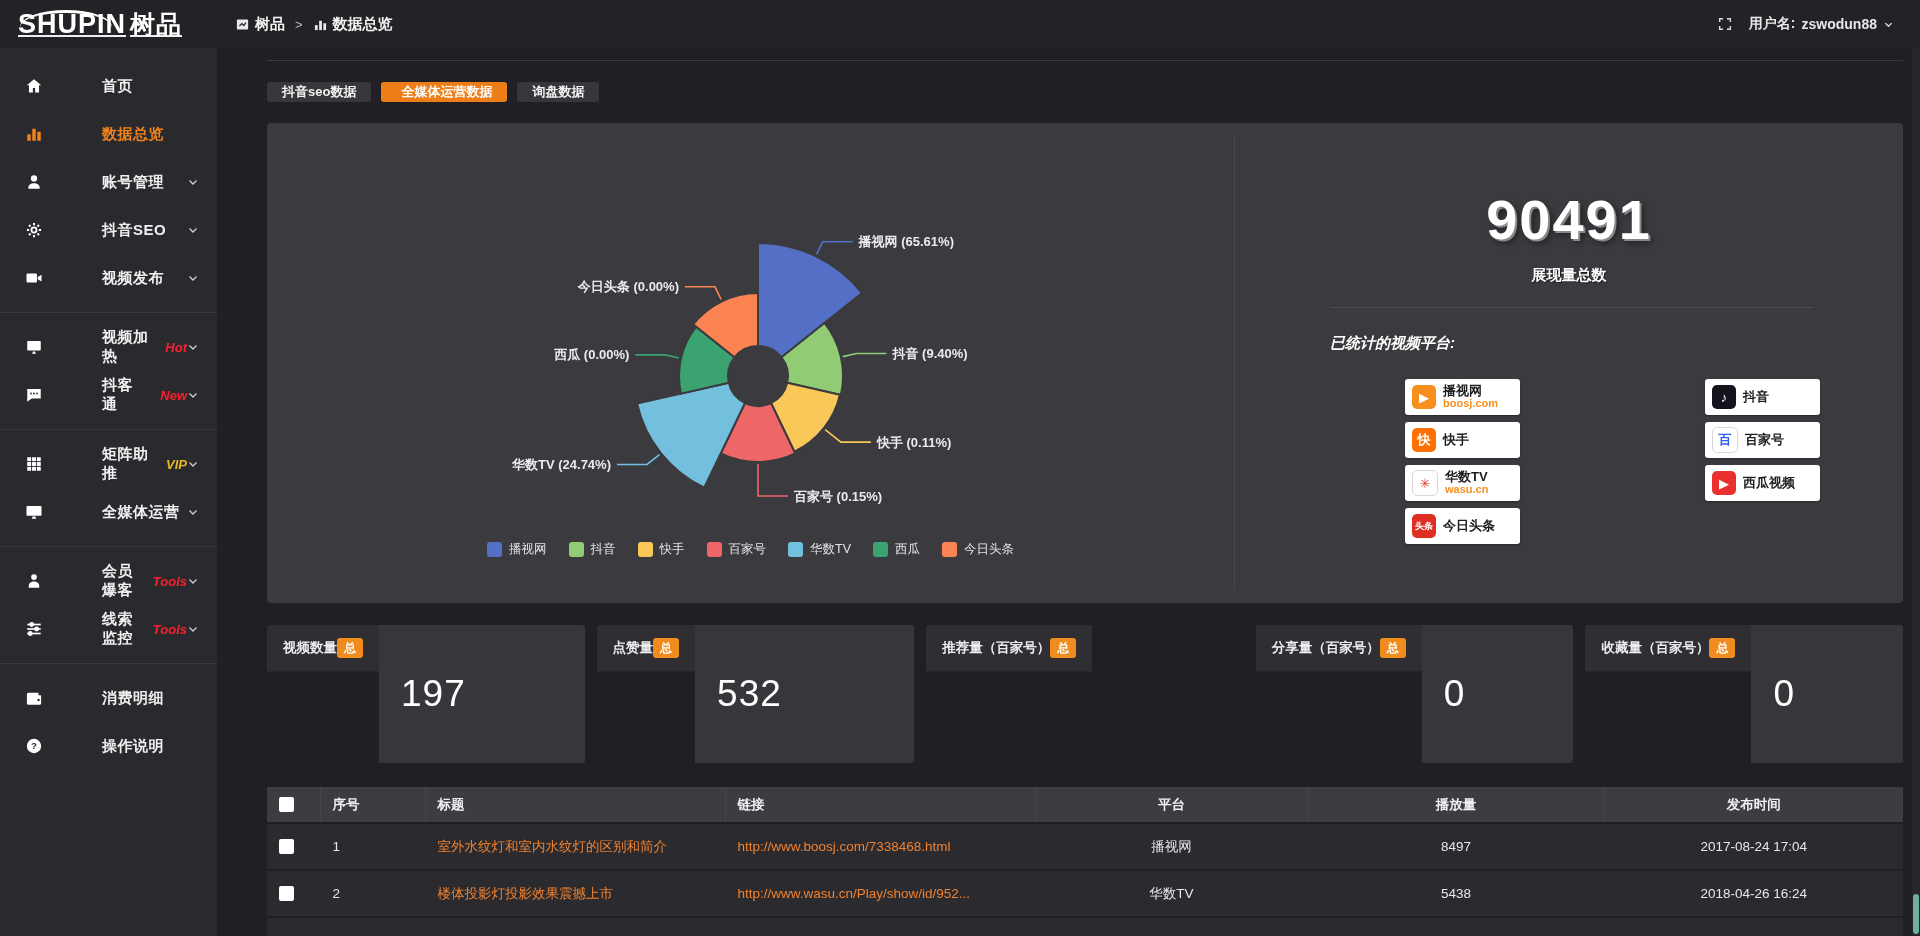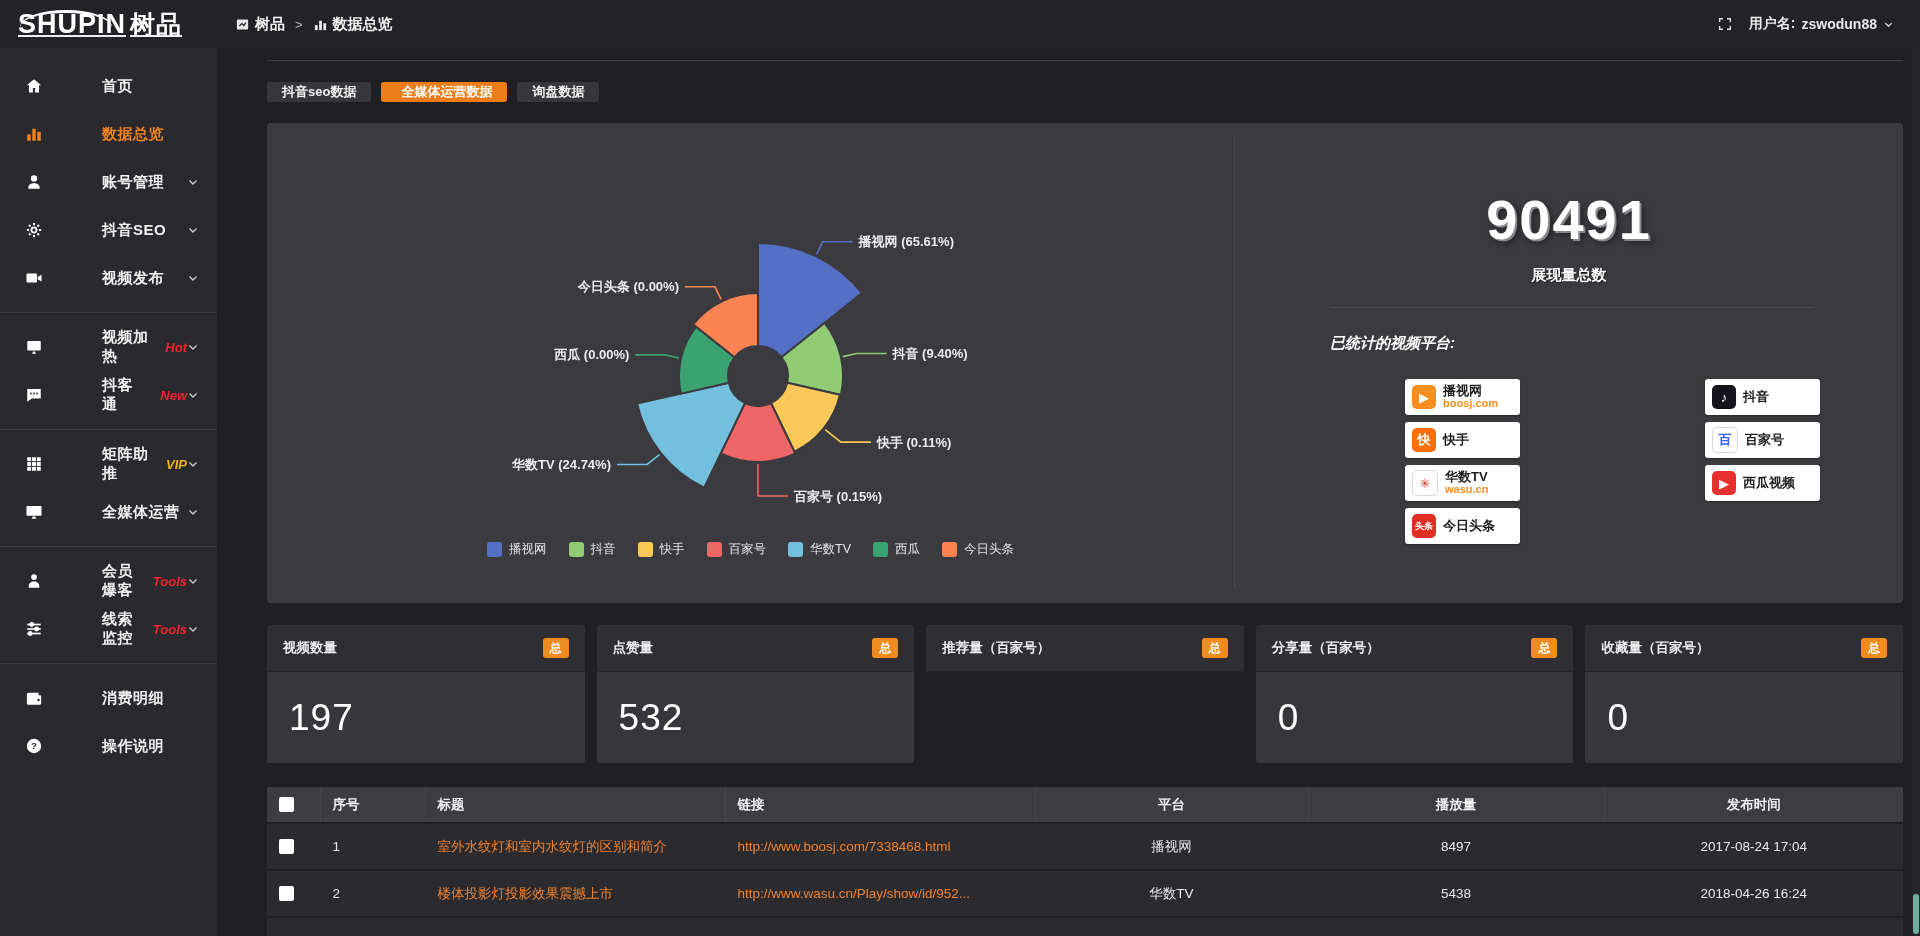--- a/index.html
+++ b/index.html
@@ -56,21 +56,21 @@
   .platform-grid{display:flex;margin:26px 0 0 170px;gap:185px;}
   .platform-col{display:flex;flex-direction:column;gap:7px;}
   .platform-badge{width:115px;height:36px;background:#fff;border-radius:3px;display:flex;align-items:center;padding:0 7px;box-sizing:border-box;gap:7px;box-shadow:0 1px 2px rgba(0,0,0,.35);}
   .pb-icon{width:24px;height:24px;border-radius:5px;flex:0 0 24px;display:flex;align-items:center;justify-content:center;font-weight:800;color:#fff;}
   .pb-texts{display:flex;flex-direction:column;line-height:1.05;}
   .pb-name{font-size:13px;font-weight:800;color:#1d1d1f;}
   .pb-sub{font-size:11px;font-weight:700;color:#f78f1e;}
 
   
   .cards{display:flex;gap:12px;margin-top:22px;}
-  .card{flex:1;height:138px;border-radius:3px;overflow:hidden;display:flex;flex-direction:column;}
+  .card{flex:1;height:138px;border-radius:3px;overflow:hidden;display:flex;flex-direction:row;}
   .card-head{height:46px;background:#2f2f33;display:flex;align-items:center;justify-content:space-between;padding:0 16px;border-bottom:1px solid #26262a;}
   .card-label{font-size:13.5px;font-weight:700;color:#ececee;}
   .card-total-badge{min-width:20px;height:20px;background:#f08c1e;color:#fff;border-radius:3px;font-size:12px;font-weight:700;display:flex;align-items:center;justify-content:center;padding:0 3px;}
   .card-body{flex:1;background:#37373b;display:flex;align-items:center;padding-left:22px;}
   .card-value{font-size:37px;font-weight:500;color:#fff;letter-spacing:1px;}
 
   
   .data-table{width:100%;margin-top:24px;border-collapse:collapse;table-layout:fixed;}
   .data-table th{background:#3d3d41;height:36px;font-size:13.5px;font-weight:700;color:#f0f0f2;padding:0 12px;box-sizing:border-box;}
   .data-table td{background:#2b2b2f;height:47px;font-size:13.5px;color:#e8e8ea;padding:0 12px;border-top:2px solid #202024;box-sizing:border-box;overflow:hidden;white-space:nowrap;text-overflow:ellipsis;}

